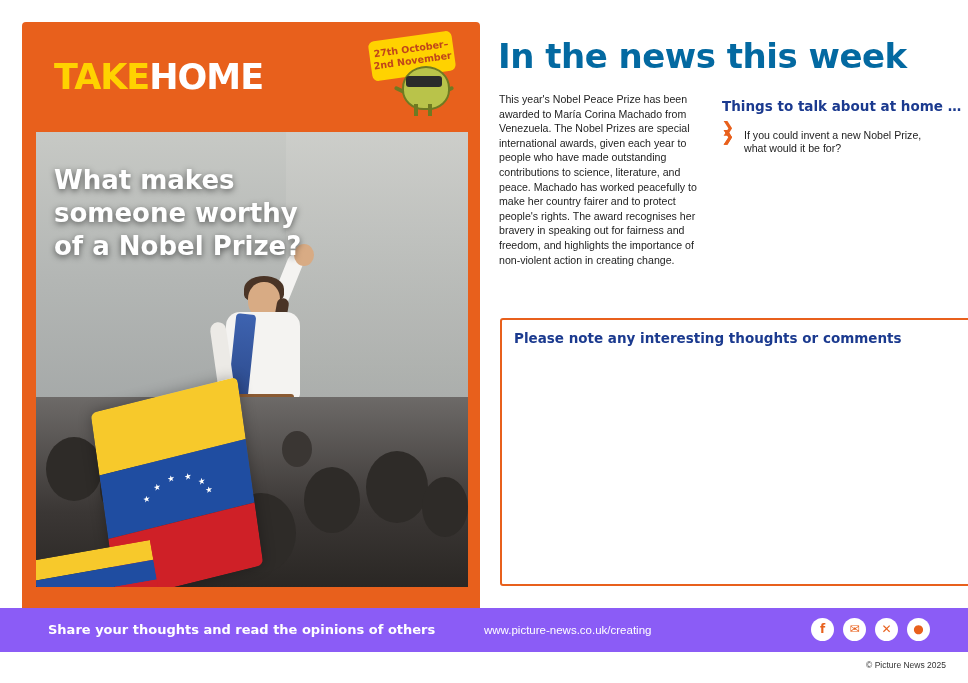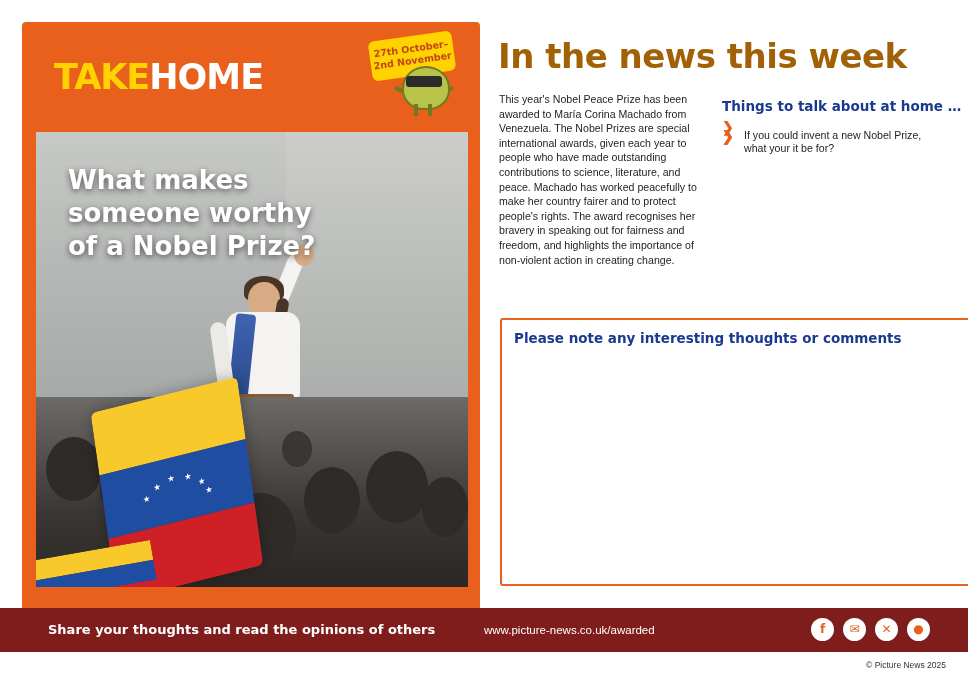--- a/index.html
+++ b/index.html
@@ -277,32 +277,31 @@
     position: absolute;
     left: 18px;
     top: 32px;
     width: 250px;
     color: #ffffff;
     font-family: "DejaVu Sans", sans-serif;
     font-weight: bold;
     font-size: 26px;
     line-height: 33px;
     text-shadow: 0 2px 6px rgba(0,0,0,.55);
-    margin-left: 14px;
   }
 
   
   .right-title {
     position: absolute;
     left: 498px;
     top: 36px;
     font-family: "DejaVu Sans", sans-serif;
     font-size: 34px;
     font-weight: bold;
-    color: #a16207;
+    color: #0369a1;
     letter-spacing: -0.5px;
     white-space: nowrap;
   }
 
   .article {
     position: absolute;
     left: 499px;
     top: 92px;
     width: 206px;
     font-size: 10.6px;
@@ -369,21 +368,21 @@
     color: #1b3a8f;
   }
 
   
   .footer {
     position: absolute;
     left: 0;
     top: 608px;
     width: 968px;
     height: 44px;
-    background: #7f1d1d;
+    background: #8b5cf6;
   }
   .footer-text {
     position: absolute;
     left: 48px;
     top: 14px;
     color: #ffffff;
     font-family: "DejaVu Sans", sans-serif;
     font-weight: bold;
     font-size: 13px;
   }
@@ -509,31 +508,31 @@
   <div class="talk-title">Things to talk about at home …</div>
   <div class="talk-list">
     <div class="talk-item">
       <span class="chev">❯</span>
     </div>
     <div class="talk-item">
       <span class="chev">❯</span>
     </div>
     <div class="talk-item">
       <span class="chev">❯</span>
-      <span>If you could invent a new Nobel Prize, what your it be for?</span>
+      <span>If you could invent a new Nobel Prize, what would it be for?</span>
     </div>
   </div>
 
   <div class="notes">
     <div class="notes-label">Please note any interesting thoughts or comments</div>
   </div>
 
   <div class="footer">
     <div class="footer-text">Share your thoughts and read the opinions of others</div>
-    <div class="footer-url">www.picture-news.co.uk/awarded</div>
+    <div class="footer-url">www.picture-news.co.uk/creating</div>
     <div class="social">
       <span>f</span>
       <span>✉</span>
       <span>✕</span>
       <span>●</span>
     </div>
   </div>
 
   <div class="copyright">© Picture News 2025</div>
 

